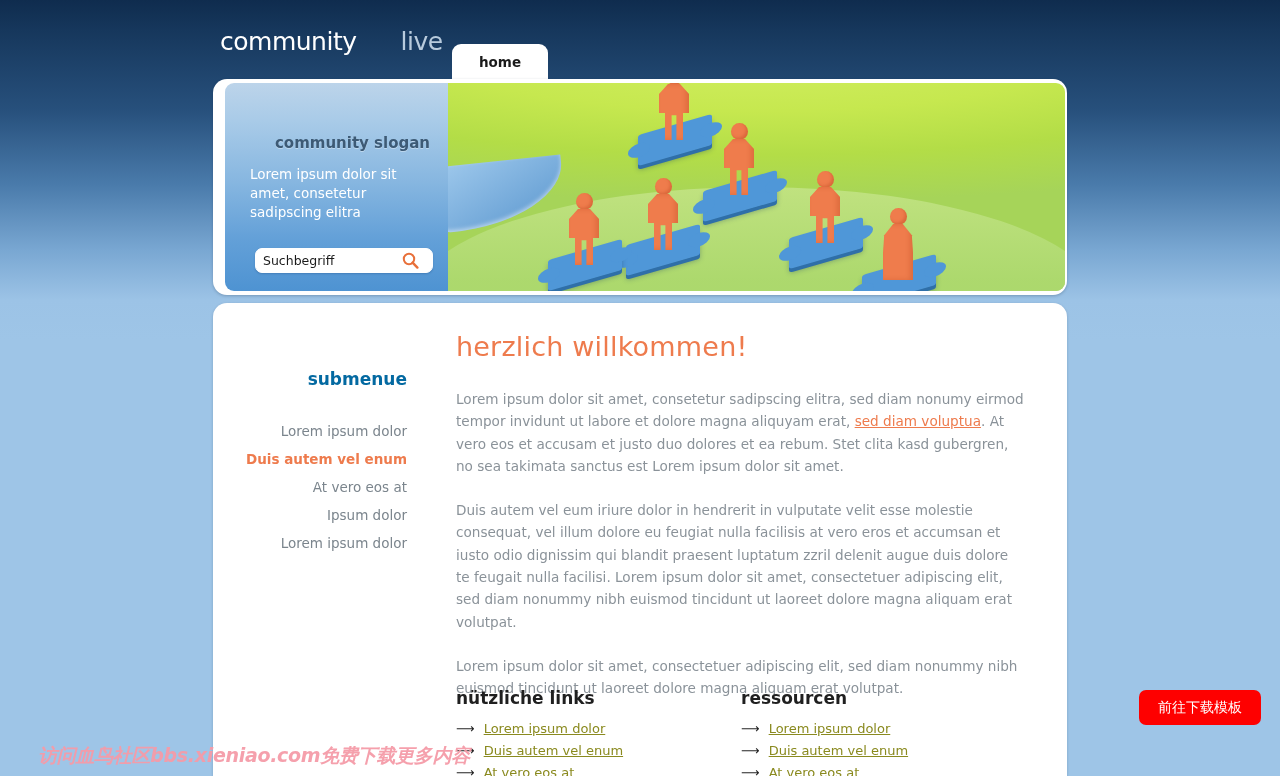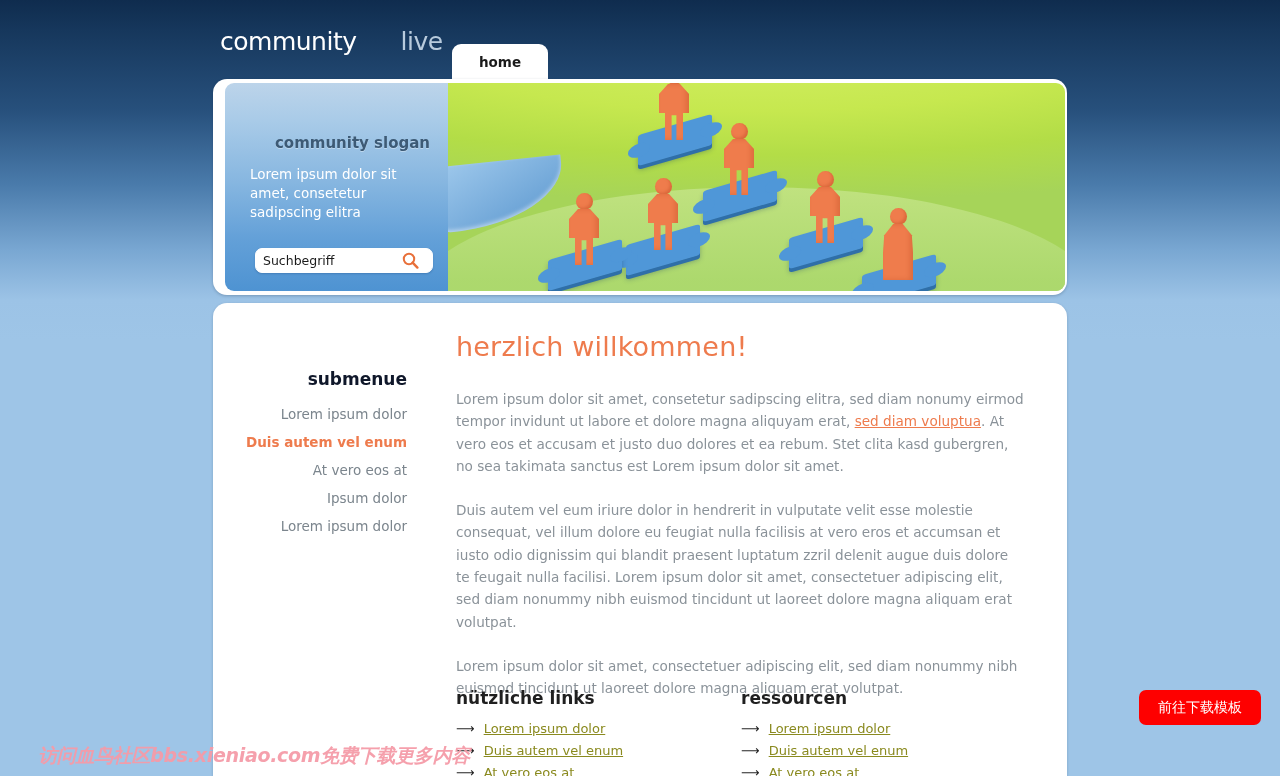--- a/index.html
+++ b/index.html
@@ -251,22 +251,22 @@
   #submenu {
     position: absolute;
     left: 0;
     top: 66px;
     width: 194px;
     text-align: right;
   }
   #submenu h3 {
     font-size: 17px;
     font-weight: 700;
-    color: #0f172a;
-    margin-bottom: 11px;
+    color: #0369a1;
+    margin-bottom: 28px;
   }
   .sub-item {
     font-size: 13.5px;
     color: #7b858d;
     line-height: 28px;
     cursor: pointer;
   }
   .sub-item.active { color: #ee7b4d; font-weight: 700; }
 
   #main {

